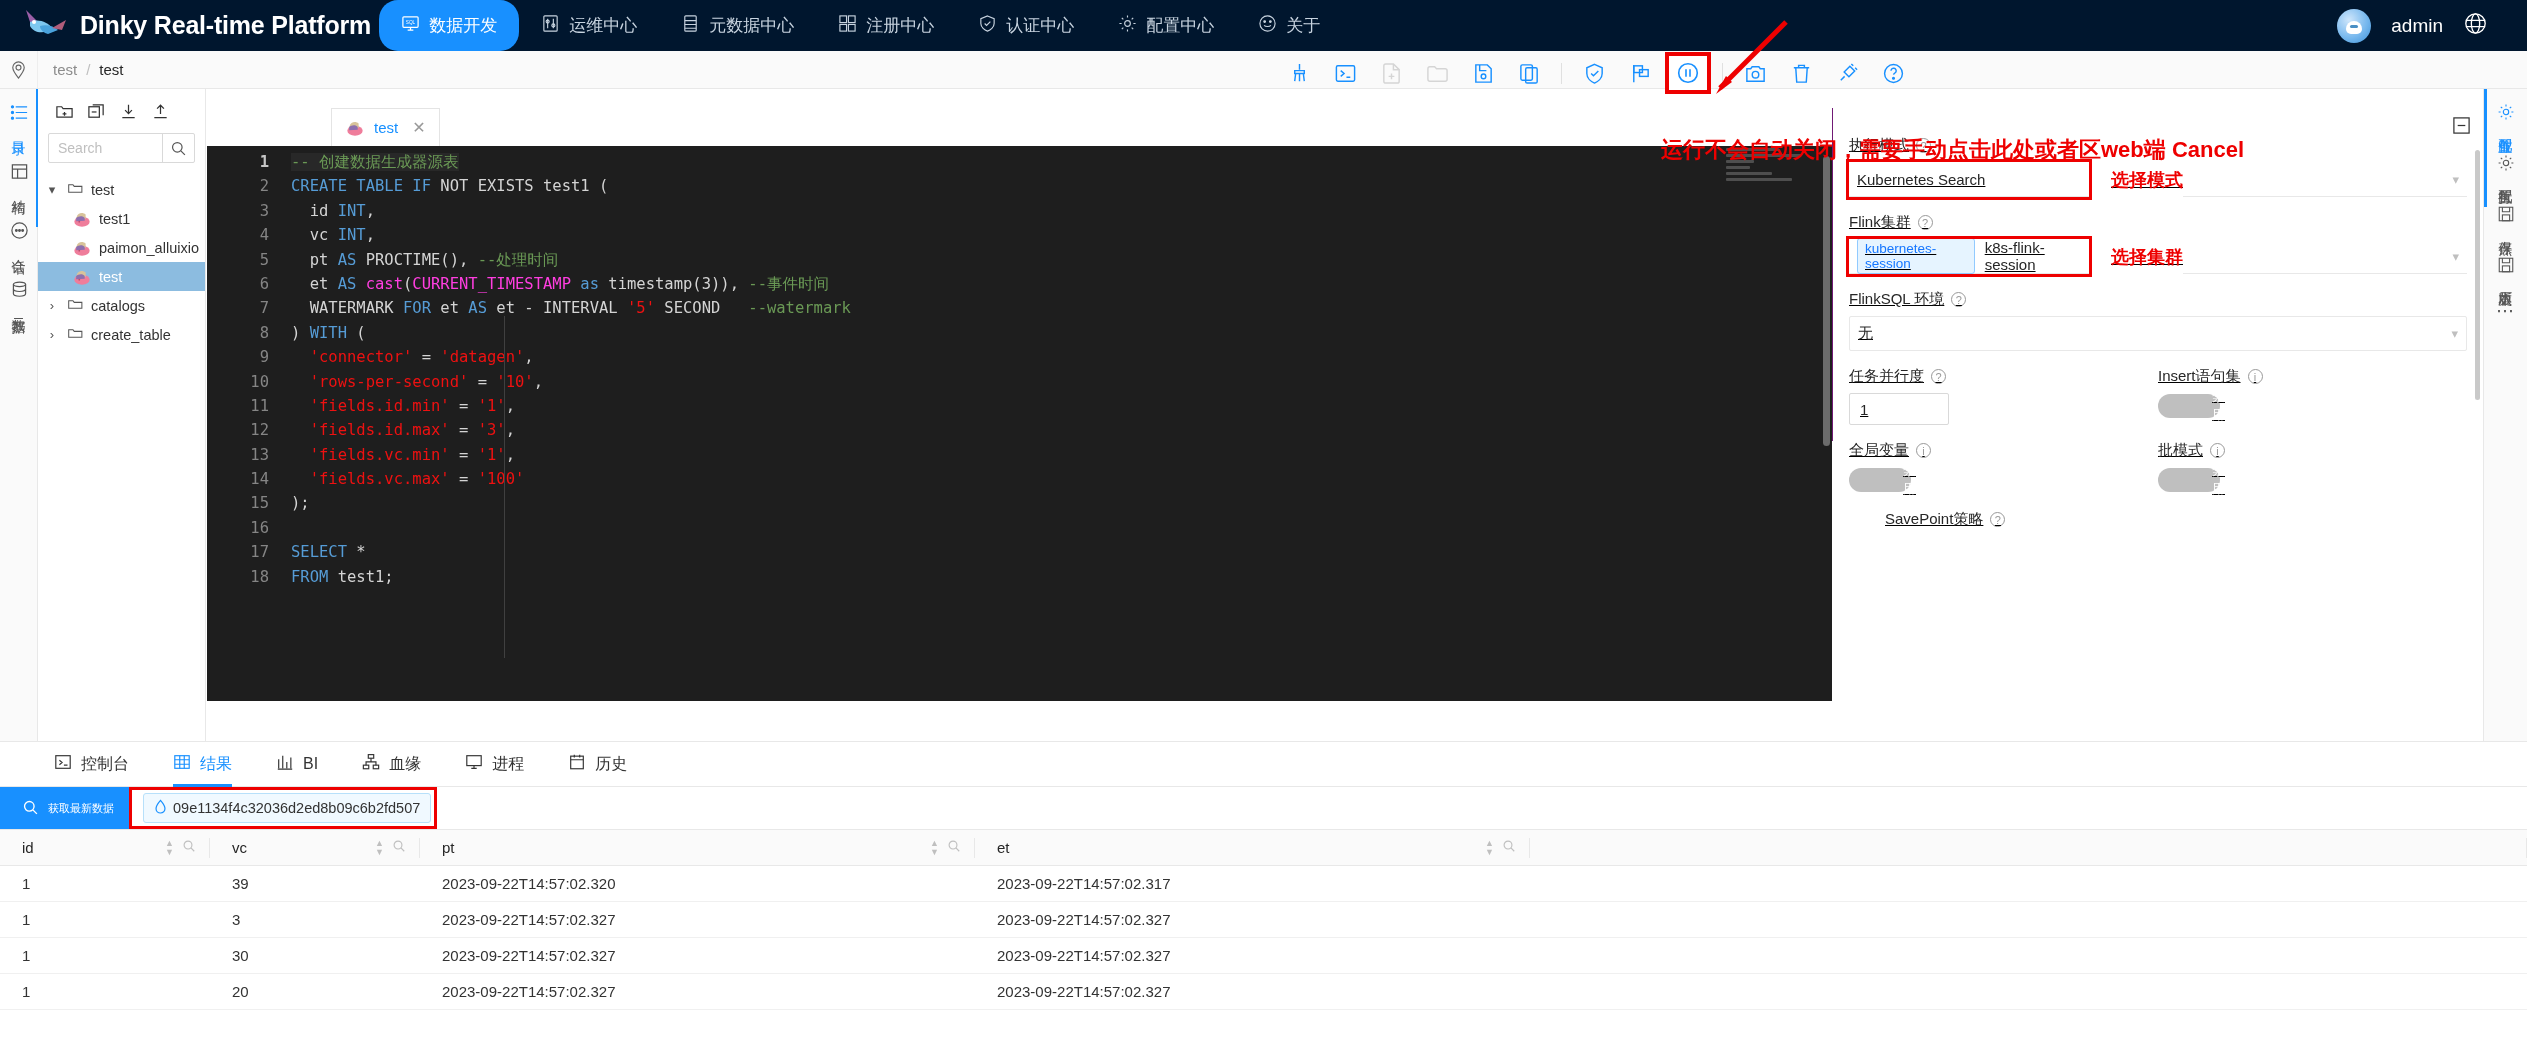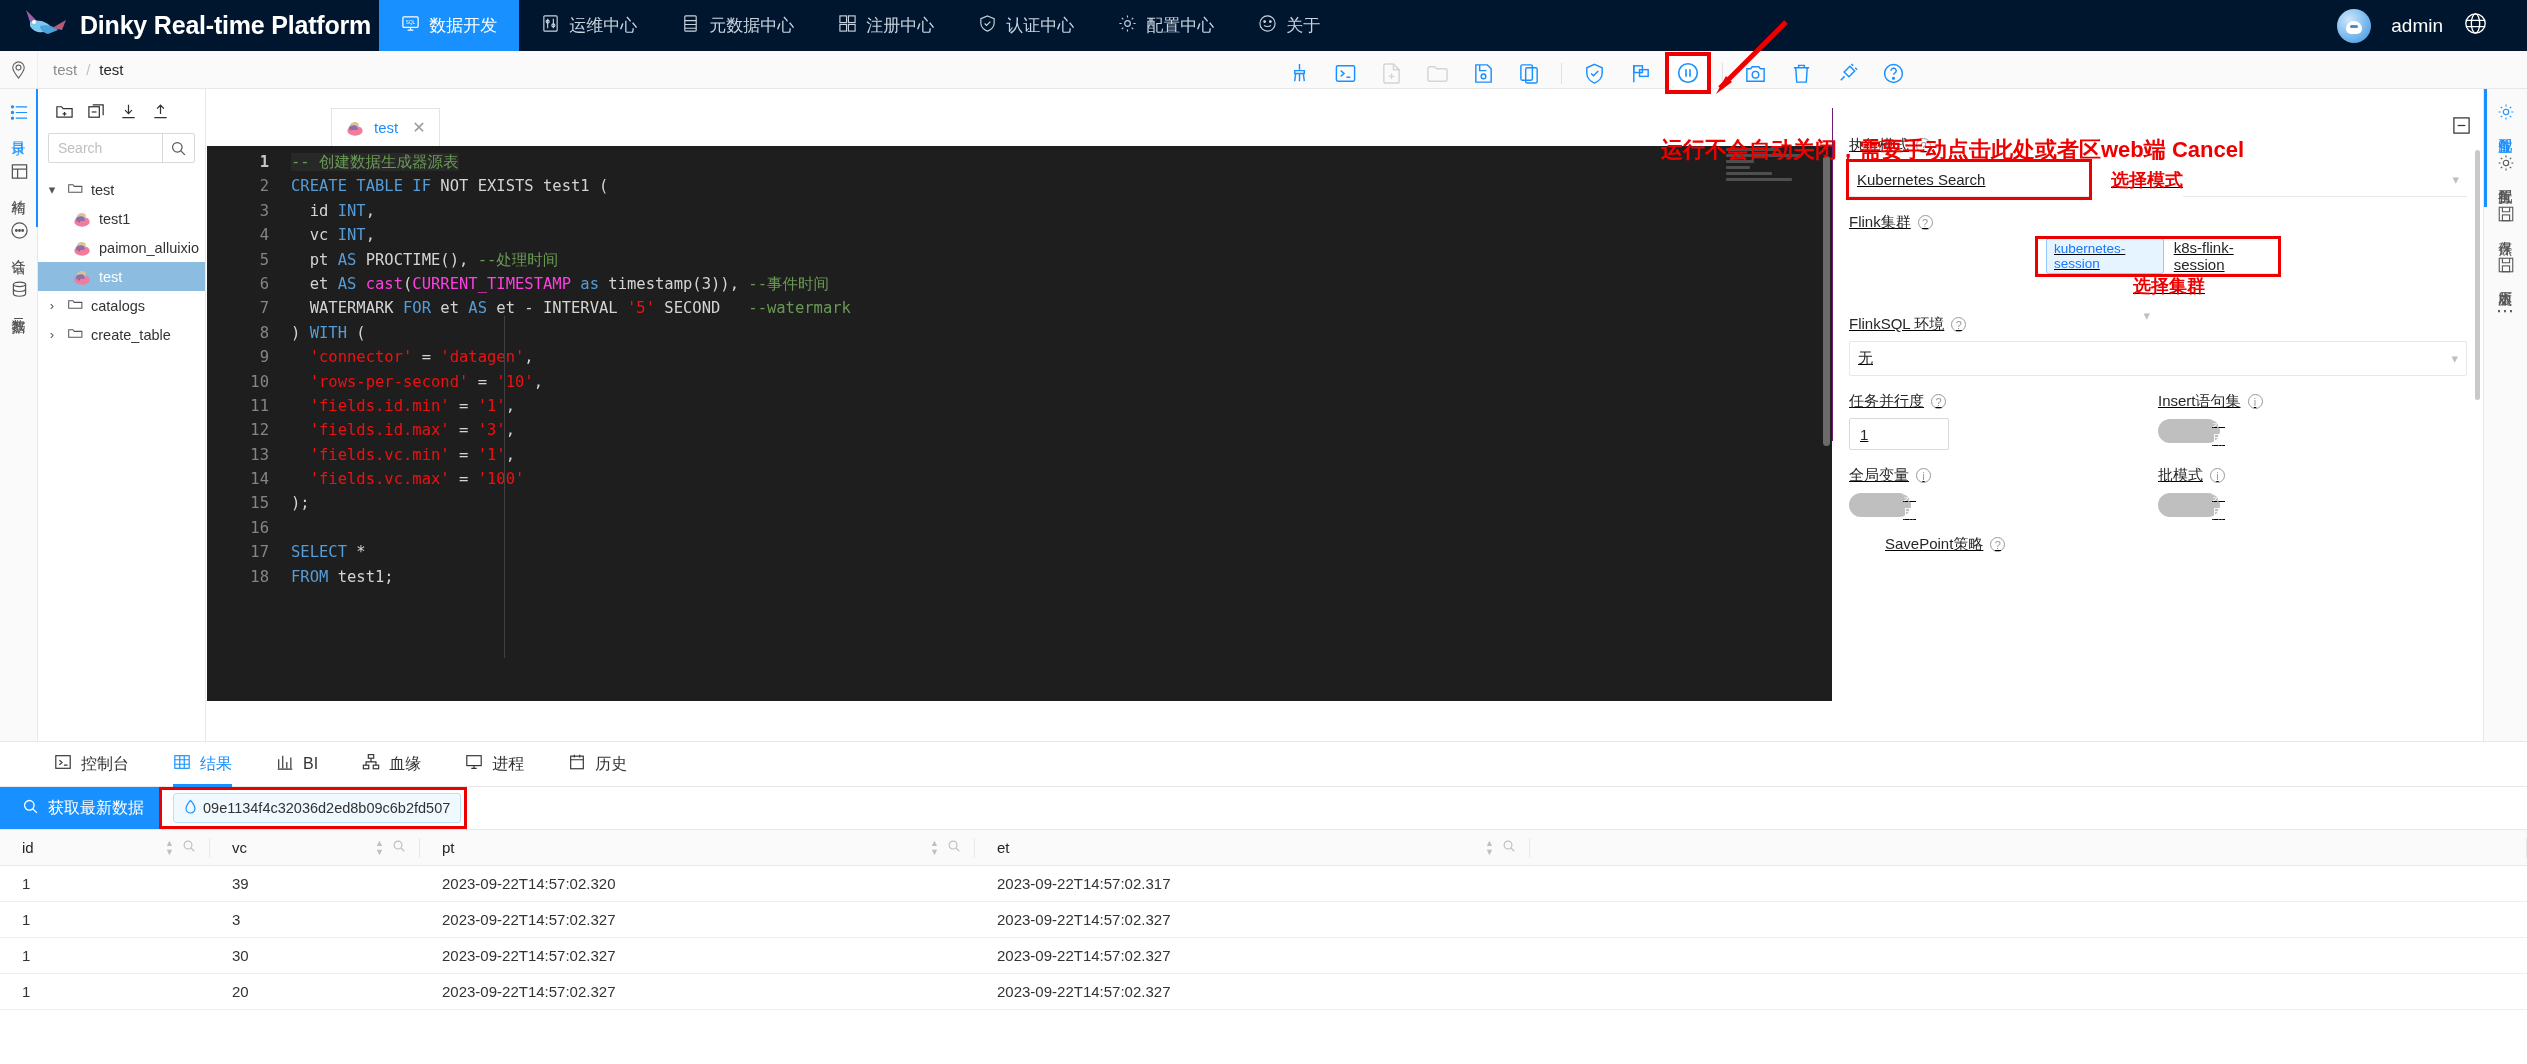--- a/index.html
+++ b/index.html
@@ -16,21 +16,21 @@
     background: #00162e; display: flex; align-items: center;
   }
   .logo-bird { width: 52px; height: 40px; margin-left: 18px; flex: none; position: relative; }
   .brand {
     color: #fff; font-size: 25px; font-weight: bold; margin-left: 10px;
     letter-spacing: -0.2px; white-space: nowrap;
   }
   .nav-items { display: flex; align-items: stretch; height: 51px; margin-left: 8px; }
   .nav-item {
     display: flex; align-items: center; gap: 9px;
-    padding: 0 22px; height: 51px; color: #c8d4e0; font-size: 17px; white-space: nowrap;
+    padding: 0 22px; height: 51px; color: #c8d4e0; font-size: 17px; white-space: nowrap; border-radius: 19px;
   }
   .nav-item.active { background: #1890ff; color: #fff; }
   .nav-item svg { flex: none; }
   .nav-right { margin-left: auto; display: flex; align-items: center; gap: 20px; padding-right: 39px; }
   .avatar {
     width: 34px; height: 34px; border-radius: 50%;
     background: radial-gradient(circle at 35% 32%, #cfe6fb 0%, #79b9ee 55%, #3a90d8 100%);
     position: relative; overflow: hidden; flex: none;
   }
   .avatar::before {
@@ -190,21 +190,21 @@
   
   .bottom { position:absolute; left: 0; top: 741px; width: 2527px; height: 323px; background:#fff; border-top:1px solid #e8e8e8; }
   .btabs { display:flex; align-items:center; height: 45px; padding-left: 32px; gap: 0; border-bottom:1px solid #e8e8e8; }
   .btab { display:flex; align-items:center; gap: 9px; font-size: 16px; color:#333; padding: 0 22px; height:45px; position:relative; }
   .btab.active { color:#1890ff; }
   .btab.active::after { content:""; position:absolute; left: 22px; right: 22px; bottom: 0; height:3px; background:#1890ff; }
 
   .actionrow { display:flex; align-items:center; height: 42px; }
   .getdata {
     background:#1890ff; color:#fff; height: 42px; display:flex; align-items:center; gap:9px;
-    padding: 0 18px 0 22px; font-size: 16px;
+    padding: 0 18px 0 22px; font-size: 11px;
   }
   .jobid {
     margin-left: 8px; border:1px solid #b7e0fa; background:#f0f9ff; color:#333;
     height: 30px; display:flex; align-items:center; gap:6px; padding: 0 10px; font-size: 14.5px;
     border-radius:3px;
   }
   .jobid-box { outline: 3px solid #ee0000; padding: 3px; display:flex; }
 
   .tbl { width: 2527px; }
   .thead { display:flex; height: 37px; background:#fafafa; border-bottom:1px solid #e8e8e8; border-top: 1px solid #e8e8e8; font-size: 15px; color:#262626; }
@@ -626,21 +626,21 @@
         <div class="redlabel" style="margin-left: 22px;">选择模式</div>
         <div style="flex:1; border-bottom:1px solid #e8e8e8; height:35px; position:relative;">
           <span style="position:absolute; right:8px; top:10px; color:#bfbfbf; font-size:13px;">▾</span>
         </div>
       </div>
 
       <div class="f-label mt">
         <span>Flink集群</span>
         <span class="qmark">?</span>
       </div>
-      <div style="display:flex; align-items:center;flex-direction:column;">
+      <div style="display:flex; align-items:center;">
         <div class="select boxed" style="width: 240px;">
           <span class="tagpill">kubernetes-session</span>
           <span>k8s-flink-session</span>
         </div>
         <div class="redlabel" style="margin-left: 22px;">选择集群</div>
         <div style="flex:1; border-bottom:1px solid #e8e8e8; height:35px; position:relative;">
           <span style="position:absolute; right:8px; top:10px; color:#bfbfbf; font-size:13px;">▾</span>
         </div>
       </div>
 

